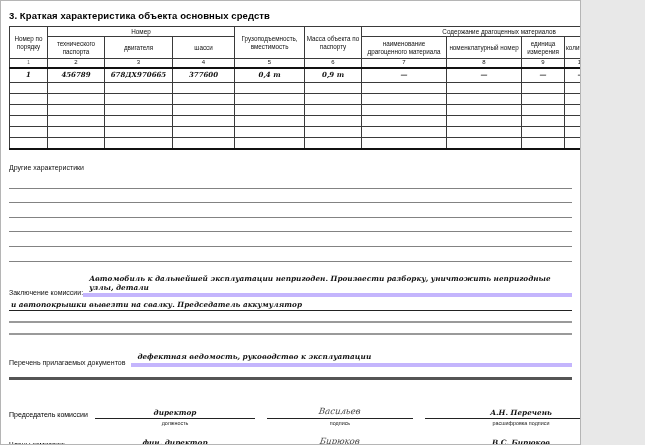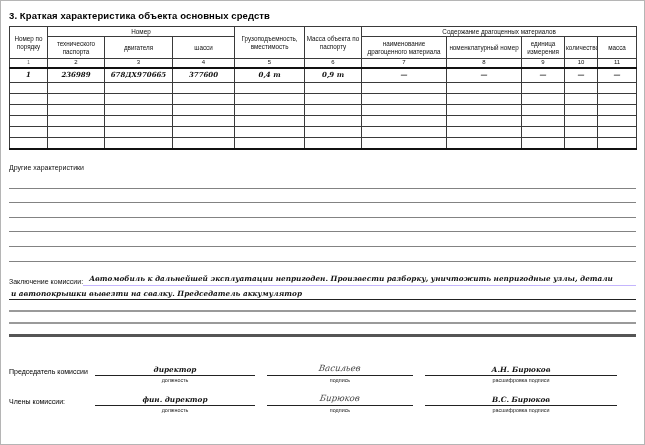--- a/index.html
+++ b/index.html
@@ -1,17 +1,17 @@
 <!DOCTYPE html>
 <html><head>
 <meta charset="utf-8">
 <style>
   html,body { margin:0; padding:0; background:#e8e8e8; }
   .page {
-    position:relative; width:645px; height:445px; box-sizing:border-box;
+    position:relative; width:581px; height:445px; box-sizing:border-box;
     background:#fff; border:1px solid #b5b5b5; padding:6px 8px 0 8px;
     font-family:"Liberation Sans", sans-serif; color:#000; overflow:hidden;
   }
   .title { font-size:9.5px; font-weight:700; margin:3px 0 5px 0; letter-spacing:.1px; }
 
   
   table.t { border-collapse:collapse; width:627px; table-layout:fixed;
             border:1px solid #222; }
   table.t th, table.t td {
     border:1px solid #3a3a3a; padding:0 1px; text-align:center; vertical-align:middle;
@@ -28,21 +28,21 @@
   
   .sec-label { font-size:7px; color:#111; }
   .other-label { margin:14px 0 0 0; }
   .rlines { margin-top:3px; }
   .rline { height:13.6px; border-bottom:1.5px solid #838383; }
 
   .hw { font-family:"DejaVu Serif", serif; font-style:italic; font-weight:700;
         font-size:7.3px; color:#111; }
   .fill-row { display:flex; align-items:flex-end; }
   .fill-row .sec-label { white-space:nowrap; padding-bottom:1px; }
-  .fill-line { flex:1; border-bottom:1px solid #c4b5fd; padding:0 0 1px 6px; min-height:10px; }
+  .fill-line { flex:1; border-bottom:4px solid #c4b5fd; padding:0 0 1px 6px; min-height:10px; }
   .concl { margin-top:12px; }
   .concl-line2 { display:block; border-bottom:1px solid #222; padding:3px 0 1px 2px; min-height:9px; }
   .blank2 { height:10px; border-bottom:2px solid #9a9a9a; }
   .docs { margin-top:17px; }
   .thick-sep { margin-top:10px; border-bottom:3px solid #555; }
 
   
   .sigs { margin-top:20px; }
   .sig-row { display:grid; grid-template-columns:86px 160px 12px 146px 12px 192px;
              align-items:end; margin-bottom:4px; }
@@ -100,21 +100,21 @@
       <td>5</td>
       <td>6</td>
       <td>7</td>
       <td>8</td>
       <td>9</td>
       <td>10</td>
       <td>11</td>
     </tr>
     <tr class="d-row">
       <td>1</td>
-      <td>236989</td>
+      <td>456789</td>
       <td>678ДХ970665</td>
       <td>377600</td>
       <td>0,4 т</td>
       <td>0,9 т</td>
       <td>—</td>
       <td>—</td>
       <td>—</td>
       <td>—</td>
       <td>—</td>
     </tr>
@@ -210,38 +210,42 @@
   </div>
 
   <div class="fill-row concl">
     <span class="sec-label">Заключение комиссии:</span>
     <span class="fill-line hw">Автомобиль к дальнейшей эксплуатации непригоден. Произвести разборку, уничтожить непригодные узлы, детали</span>
   </div>
   <span class="concl-line2 hw">и автопокрышки вывезти на свалку. Председатель аккумулятор</span>
   <div class="blank2"></div>
   <div class="blank2"></div>
 
+  <div class="fill-row docs">
+    <span class="sec-label">Перечень прилагаемых документов</span>
+    <span class="fill-line hw" style="margin-left:6px">дефектная ведомость, руководство к эксплуатации</span>
+  </div>
   <div class="thick-sep"></div>
 
   <div class="sigs">
 
     <div class="sig-row">
       <div class="sig-label">Председатель комиссии</div>
       <div class="sig-cell">
         <div class="sig-line hw">директор</div>
         <div class="sig-cap">должность</div>
       </div>
       <div></div>
       <div class="sig-cell">
         <div class="sig-line"><span class="script">Васильев</span></div>
         <div class="sig-cap">подпись</div>
       </div>
       <div></div>
       <div class="sig-cell">
-        <div class="sig-line hw">А.Н. Бирюков</div>
+        <div class="sig-line hw">А.Н. Перечень</div>
         <div class="sig-cap">расшифровка подписи</div>
       </div>
     </div>
 
     <div class="sig-row">
       <div class="sig-label">Члены комиссии:</div>
       <div class="sig-cell">
         <div class="sig-line hw">фин. директор</div>
         <div class="sig-cap">должность</div>
       </div>

